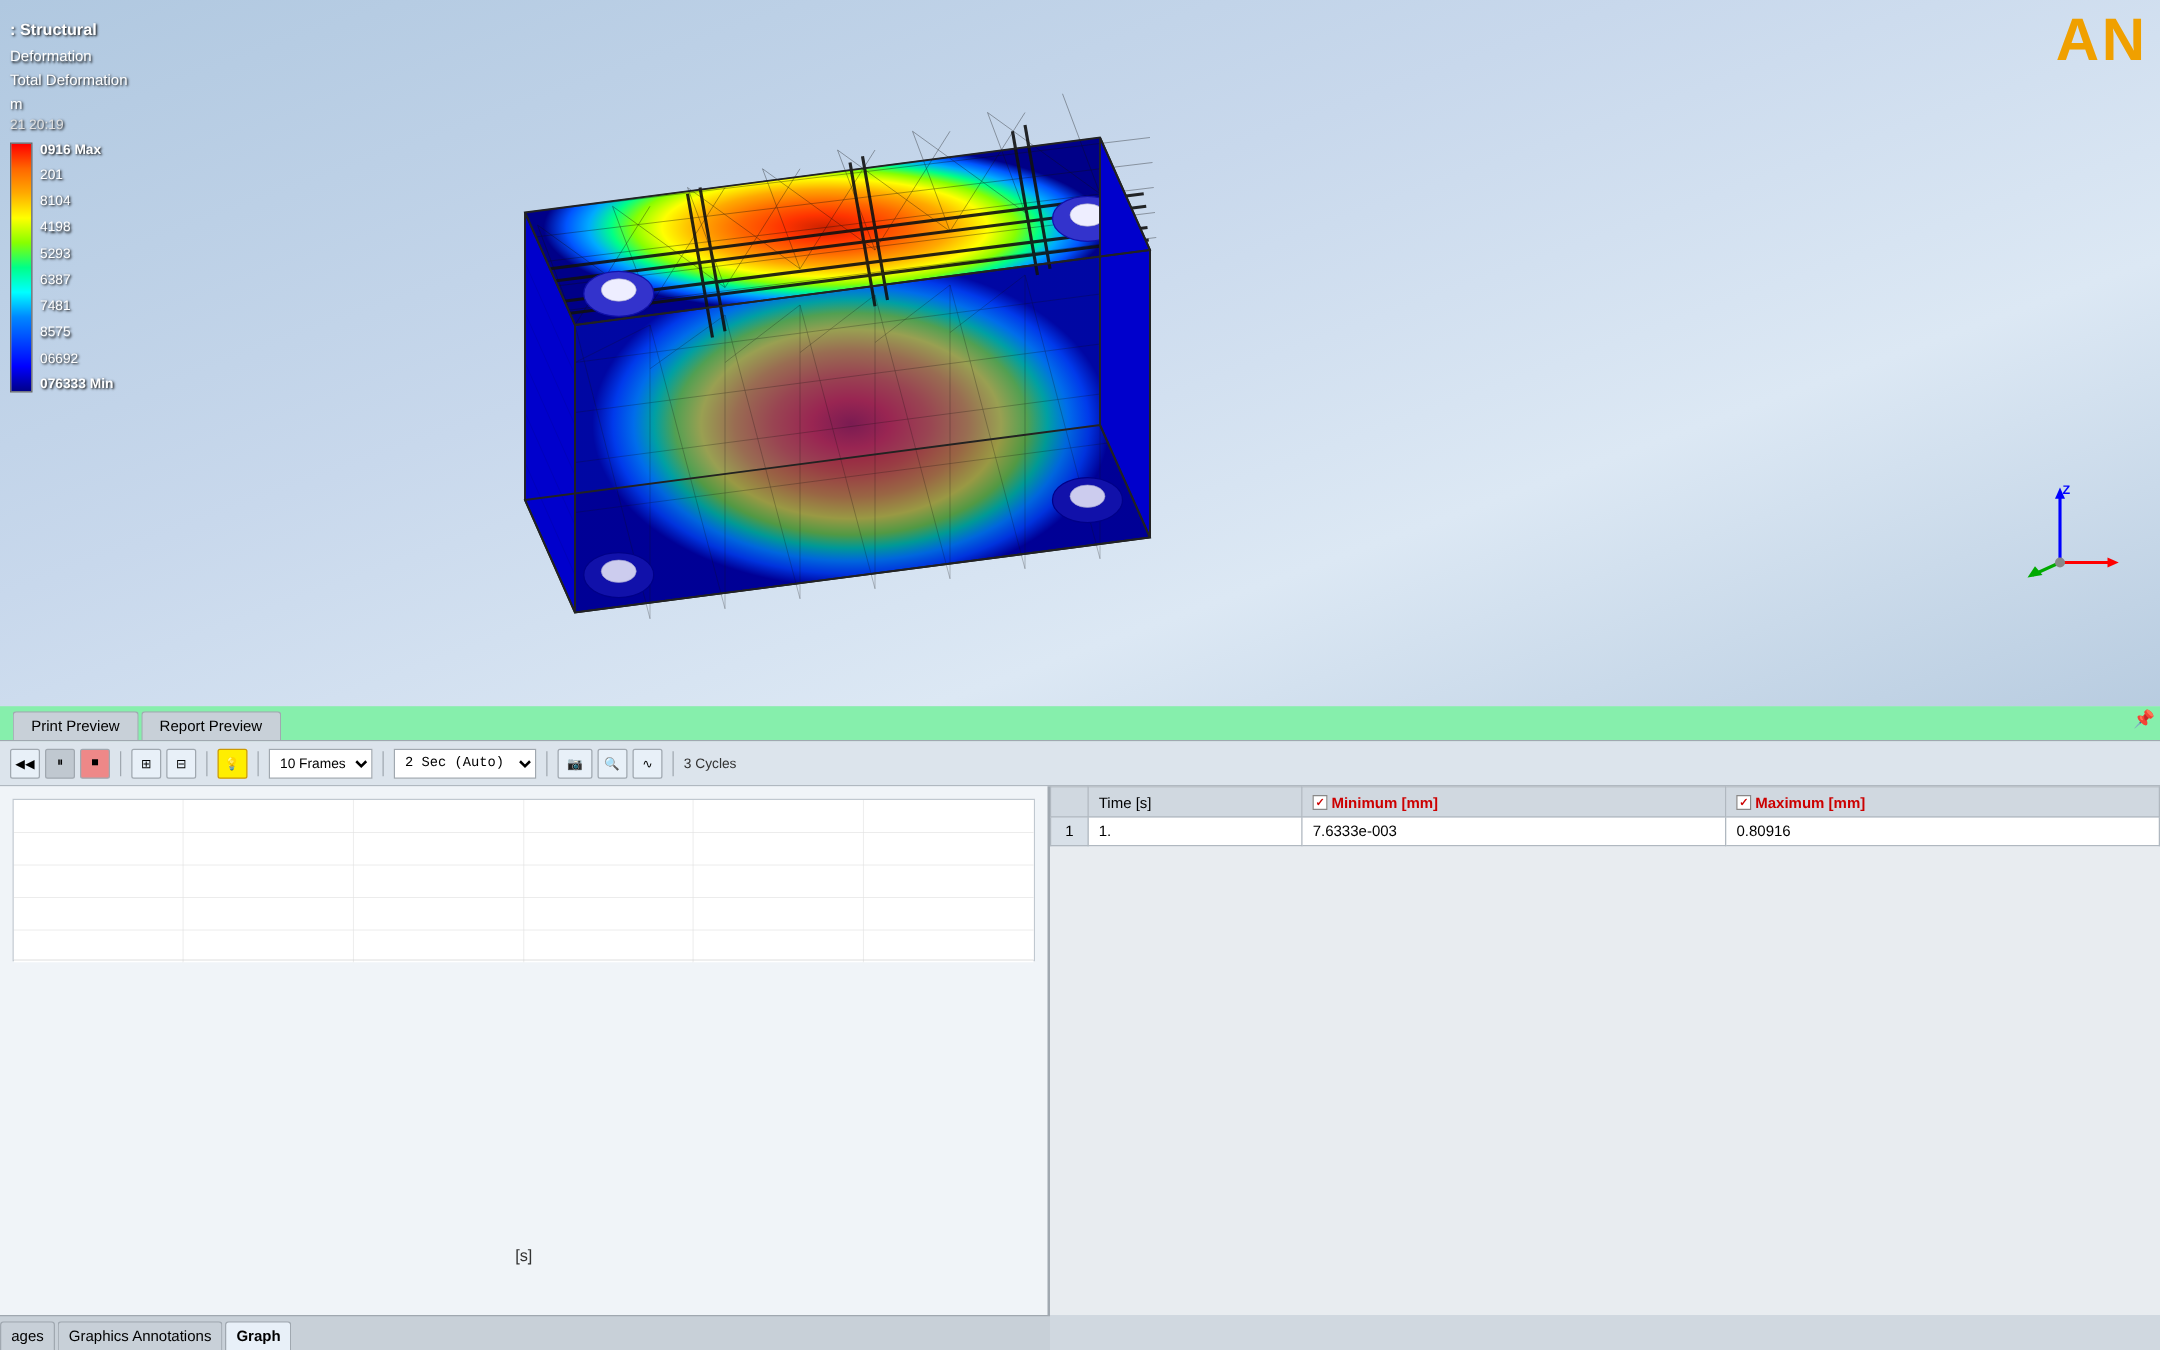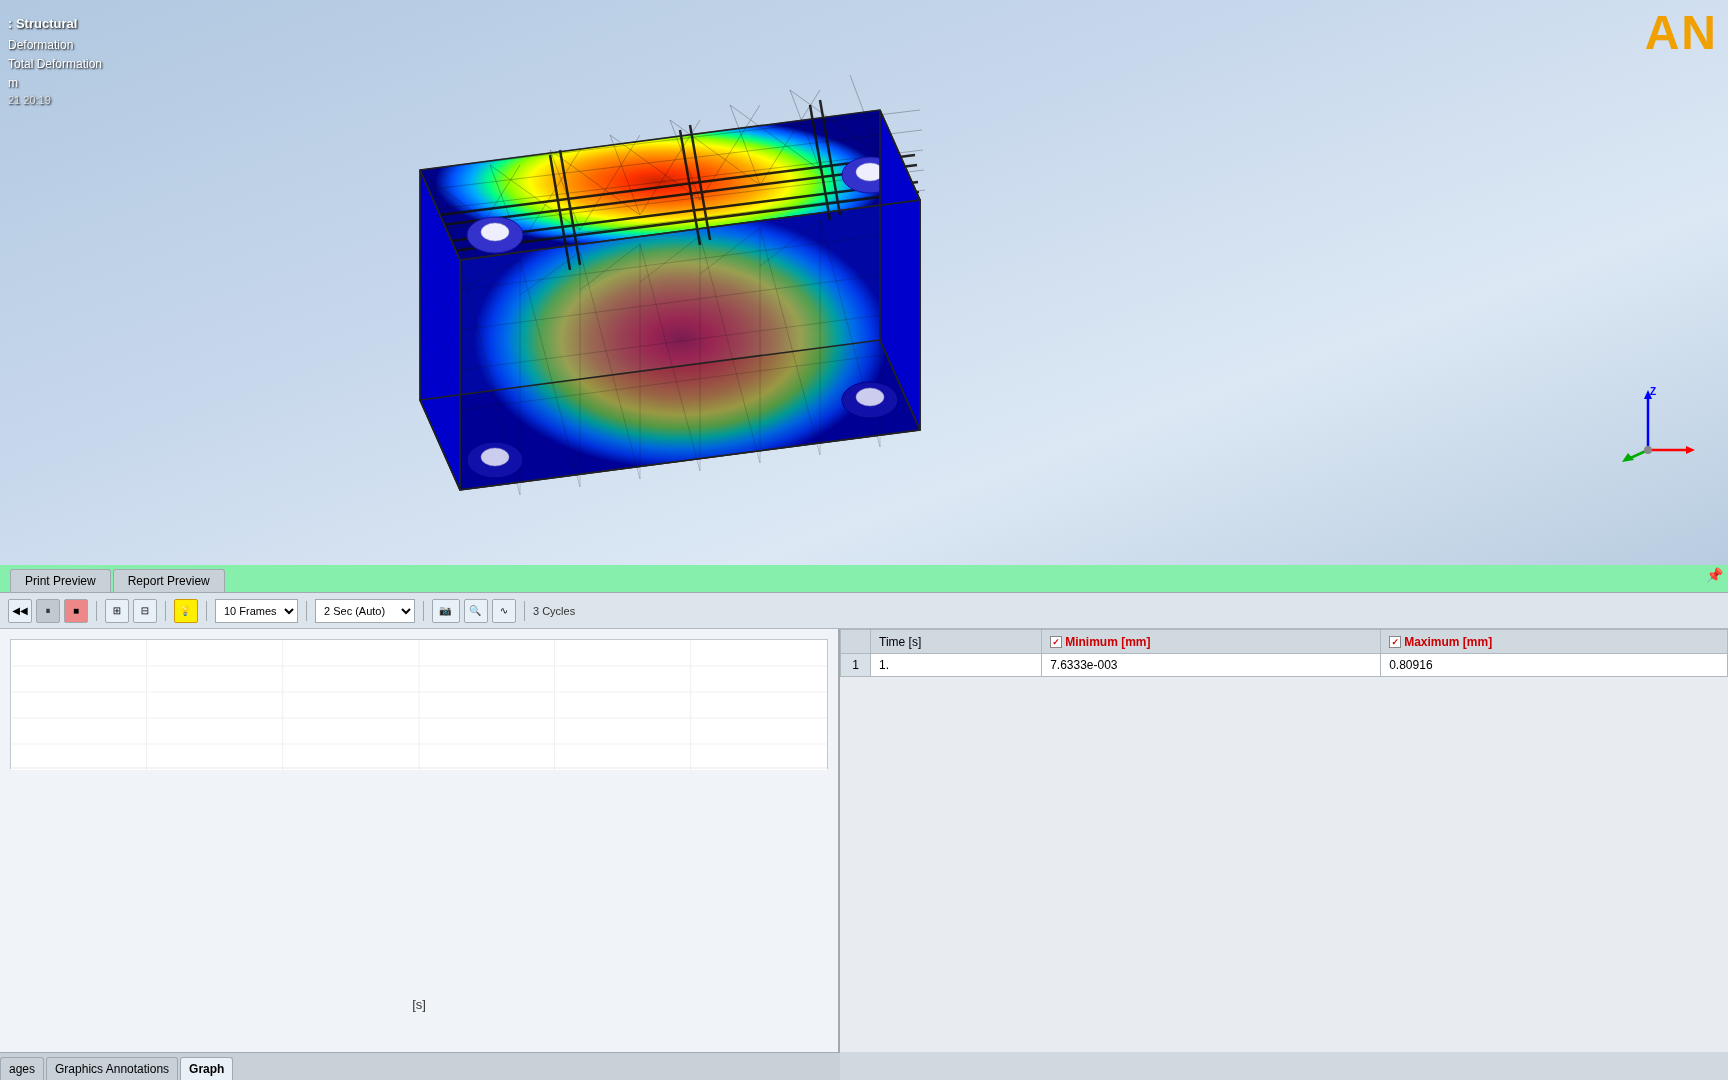--- a/index.html
+++ b/index.html
@@ -300,20 +300,35 @@
     <span>AN</span>
   </div>
 
   <div class="legend-panel">
     <div class="legend-title">: Structural</div>
     <div class="legend-subtitle">Deformation</div>
     <div class="legend-subtitle">Total Deformation</div>
     <div class="legend-subtitle">m</div>
     <div class="legend-date">21 20:19</div>
 
+    <div class="color-scale">
+      <div class="color-bar"></div>
+      <div class="scale-labels">
+        <div class="scale-label max-label">0916 Max</div>
+        <div class="scale-label">201</div>
+        <div class="scale-label">8104</div>
+        <div class="scale-label">4198</div>
+        <div class="scale-label">5293</div>
+        <div class="scale-label">6387</div>
+        <div class="scale-label">7481</div>
+        <div class="scale-label">8575</div>
+        <div class="scale-label">06692</div>
+        <div class="scale-label min-label">076333 Min</div>
+      </div>
+    </div>
   </div>
 
   <div class="fem-model">
     <svg width="700" height="500" viewBox="0 0 700 500" xmlns="http://www.w3.org/2000/svg">
       <defs>
         <radialGradient id="deformGrad" cx="48%" cy="48%" r="45%">
           <stop offset="0%" stop-color="#cc2200"></stop>
           <stop offset="15%" stop-color="#ff3300"></stop>
           <stop offset="30%" stop-color="#ff6600"></stop>
           <stop offset="45%" stop-color="#ffaa00"></stop>
@@ -478,21 +493,21 @@
     <div class="toolbar-separator"></div>
     <button class="toolbar-btn">⊞</button>
     <button class="toolbar-btn">⊟</button>
     <div class="toolbar-separator"></div>
     <button class="toolbar-btn" style="background:#ffee00; border-color:#cc9900;">💡</button>
     <div class="toolbar-separator"></div>
     <select class="toolbar-dropdown">
       <option>10 Frames</option>
     </select>
     <div class="toolbar-separator"></div>
-    <select class="toolbar-dropdown" style="width:100px;">
+    <select class="toolbar-dropdown" style="width:114px;font-family:Liberation Mono, monospace;">
       <option>2 Sec (Auto)</option>
     </select>
     <div class="toolbar-separator"></div>
     <button class="toolbar-btn" style="width:28px;">📷</button>
     <button class="toolbar-btn">🔍</button>
     <button class="toolbar-btn">∿</button>
     <div class="toolbar-separator"></div>
     <span class="toolbar-label">3 Cycles</span>
 
     <span class="pin-icon" style="margin-left: auto;">📌</span>

